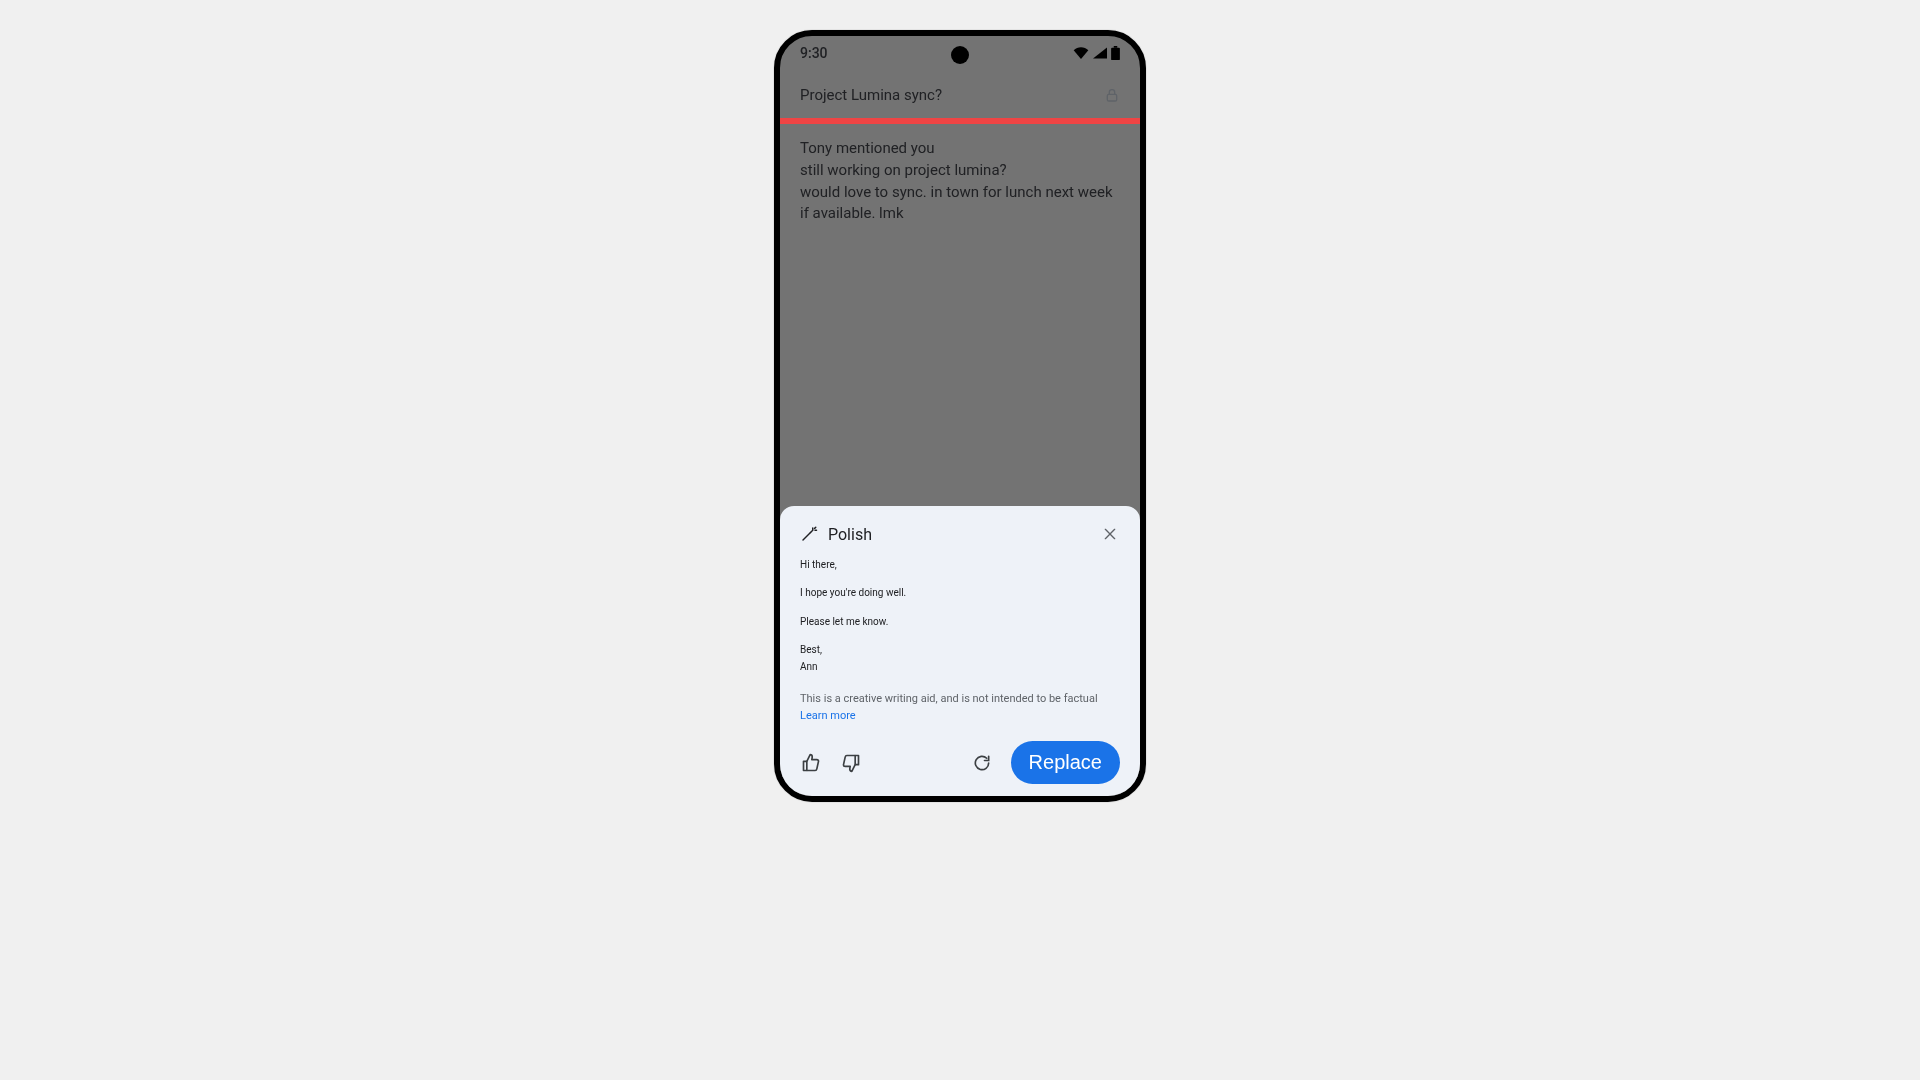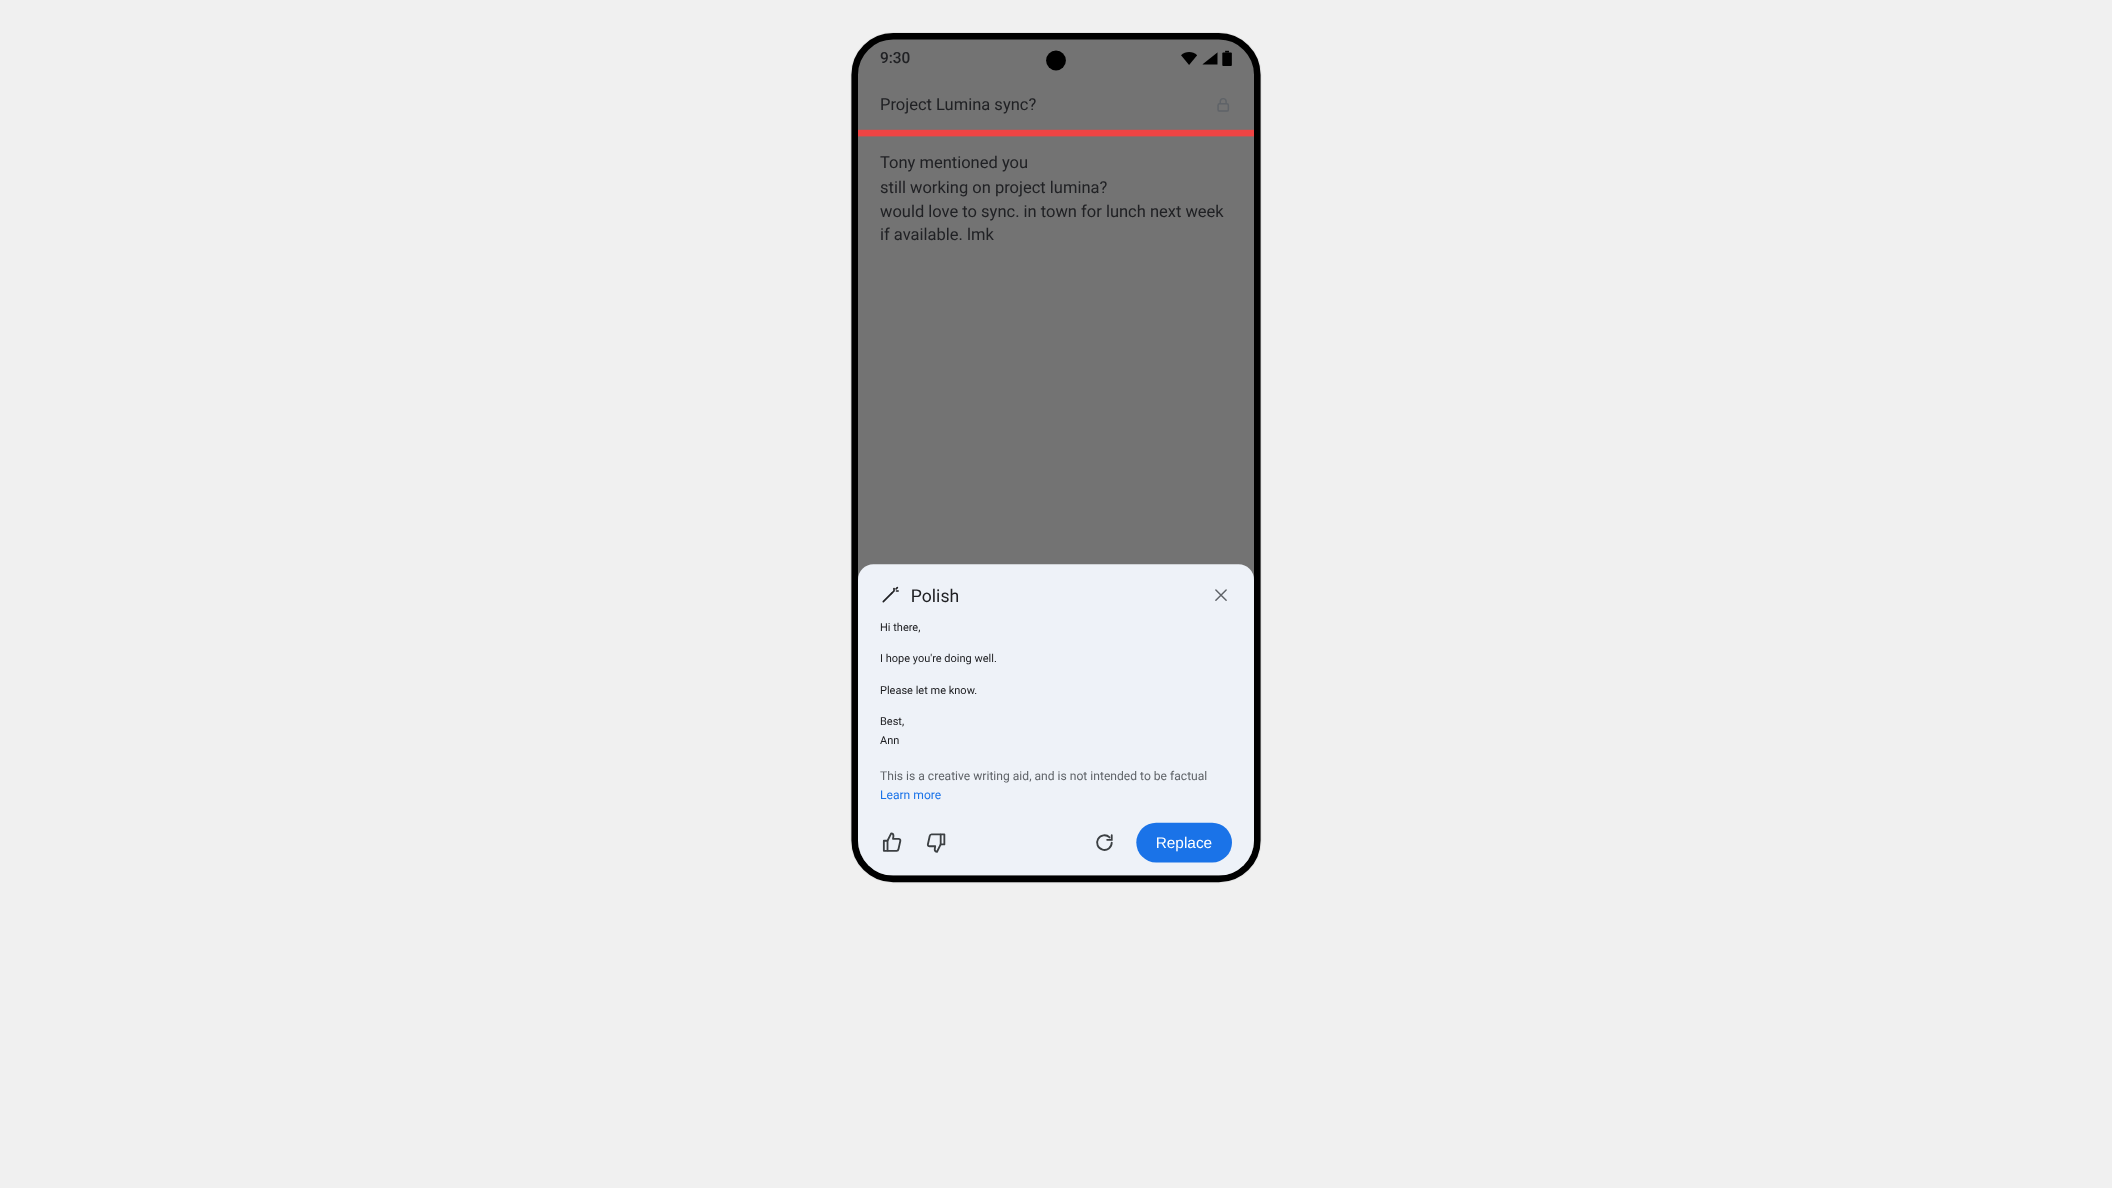--- a/index.html
+++ b/index.html
@@ -159,21 +159,21 @@
     display: flex;
     align-items: center;
     justify-content: center;
   }
   .replace-btn {
     background: #1a73e8;
     color: #fff;
     border: none;
     border-radius: 22px;
     padding: 10px 18px;
-    font-size: 14px;
+    font-size: 20px;
     font-weight: 500;
     cursor: pointer;
   }
   svg { display: block; }
 </style>
 </head>
 <body>
 
 <div class="stage">
   <div class="phone">

